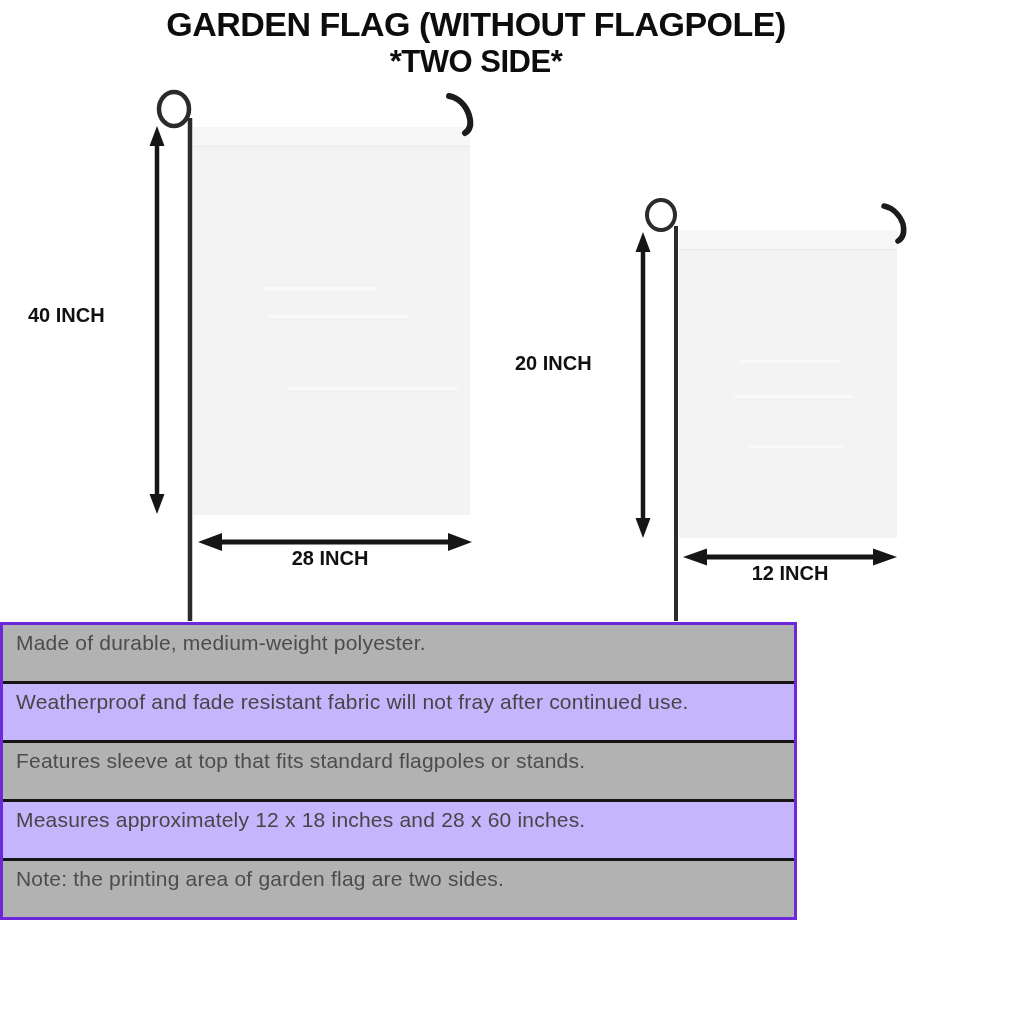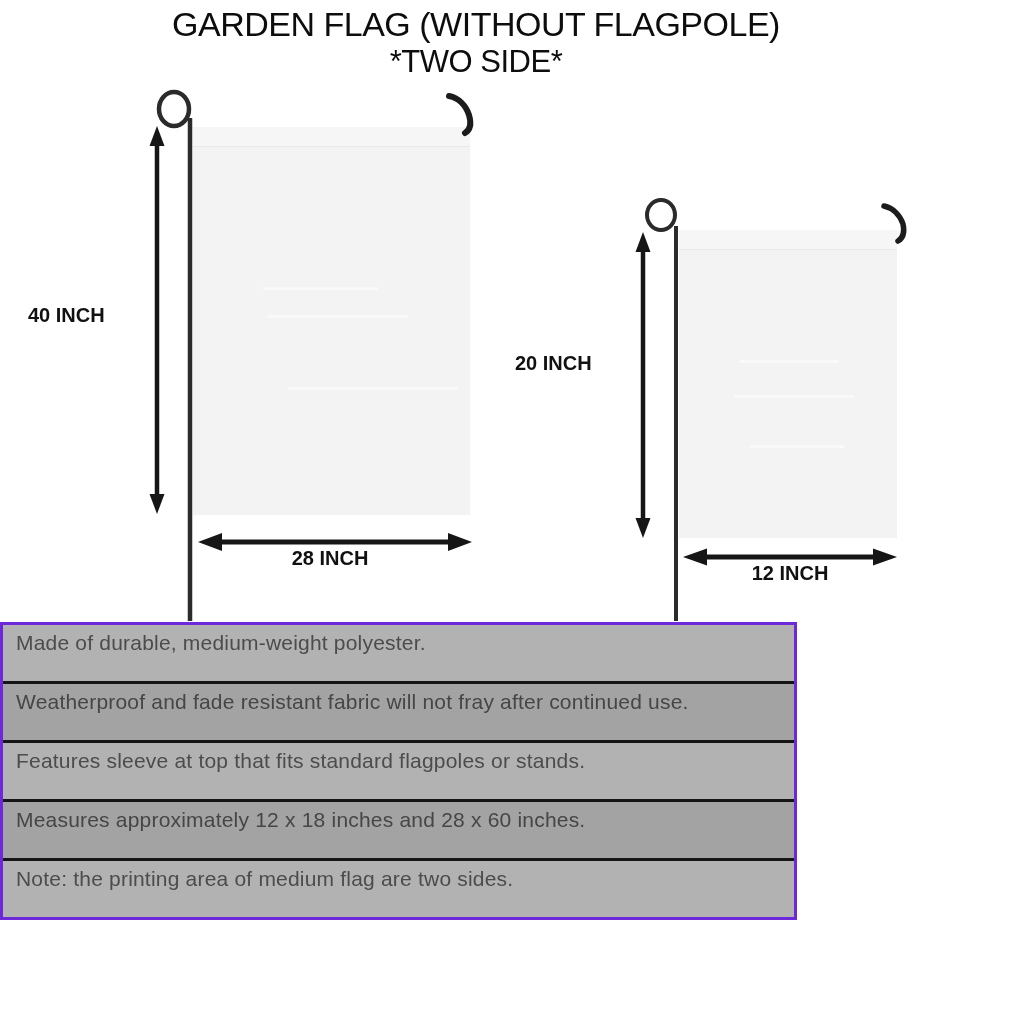--- a/index.html
+++ b/index.html
@@ -3,21 +3,21 @@
 <meta charset="utf-8">
 <style>
   html,body{margin:0;padding:0;background:#ffffff;}
   .canvas{
     position:relative;width:1024px;height:1024px;background:#ffffff;
     font-family:"Liberation Sans","DejaVu Sans",sans-serif;overflow:hidden;
   }
   
   .title{
     position:absolute;top:5px;left:0;width:952px;text-align:center;
-    color:#0d0d0d;font-weight:400;letter-spacing:-0.5px;
+    color:#0d0d0d;font-weight:700;letter-spacing:-0.5px;
   }
   .title .line1{font-size:34px;line-height:38px;}
   .title .line2{font-size:31px;line-height:38px;}
   
   .flag{
     position:absolute;background:#f3f3f4;z-index:1;
   }
   .flag .sleeve{
     position:absolute;top:0;left:0;right:0;height:19px;
     background:#f6f6f7;border-bottom:1px solid #e9e9ea;
@@ -38,21 +38,21 @@
   .lbl-small-width{left:730px;top:562px;width:120px;}
   
   .overlay{position:absolute;left:0;top:0;z-index:2;pointer-events:none;}
   
   .features-table{
     position:absolute;left:0;top:622px;width:797px;height:298px;z-index:4;
     box-sizing:border-box;border:3px solid #6d28d9;background:#ffffff;
     display:flex;flex-direction:column;
   }
   .feature-row{
-    flex:1 1 0;box-sizing:border-box;background:#a3a3a3;
+    flex:1 1 0;box-sizing:border-box;background:#c4b5fd;
     font-size:21px;color:#464646;padding:6px 0 0 13px;letter-spacing:0.2px;
   }
   .feature-row.shaded{background:#b2b2b2;color:#4c4c4c;}
   .feature-row + .feature-row{border-top:3px solid #151515;}
 </style>
 </head>
 <body>
 
 <div class="canvas">
 
@@ -113,16 +113,16 @@
   <div class="dim-label right-align lbl-large-height">40 INCH</div>
   <div class="dim-label center-align lbl-large-width">28 INCH</div>
   <div class="dim-label right-align lbl-small-height">20 INCH</div>
   <div class="dim-label center-align lbl-small-width">12 INCH</div>
 
   <div class="features-table">
       <div class="feature-row shaded">Made of durable, medium-weight polyester.</div>
       <div class="feature-row">Weatherproof and fade resistant fabric will not fray after continued use.</div>
       <div class="feature-row shaded">Features sleeve at top that fits standard flagpoles or stands.</div>
       <div class="feature-row">Measures approximately 12 x 18 inches and 28 x 60 inches.</div>
-      <div class="feature-row shaded">Note: the printing area of medium flag are two sides.</div>
+      <div class="feature-row shaded">Note: the printing area of garden flag are two sides.</div>
     </div>
 
 </div>
 
 </body></html>

